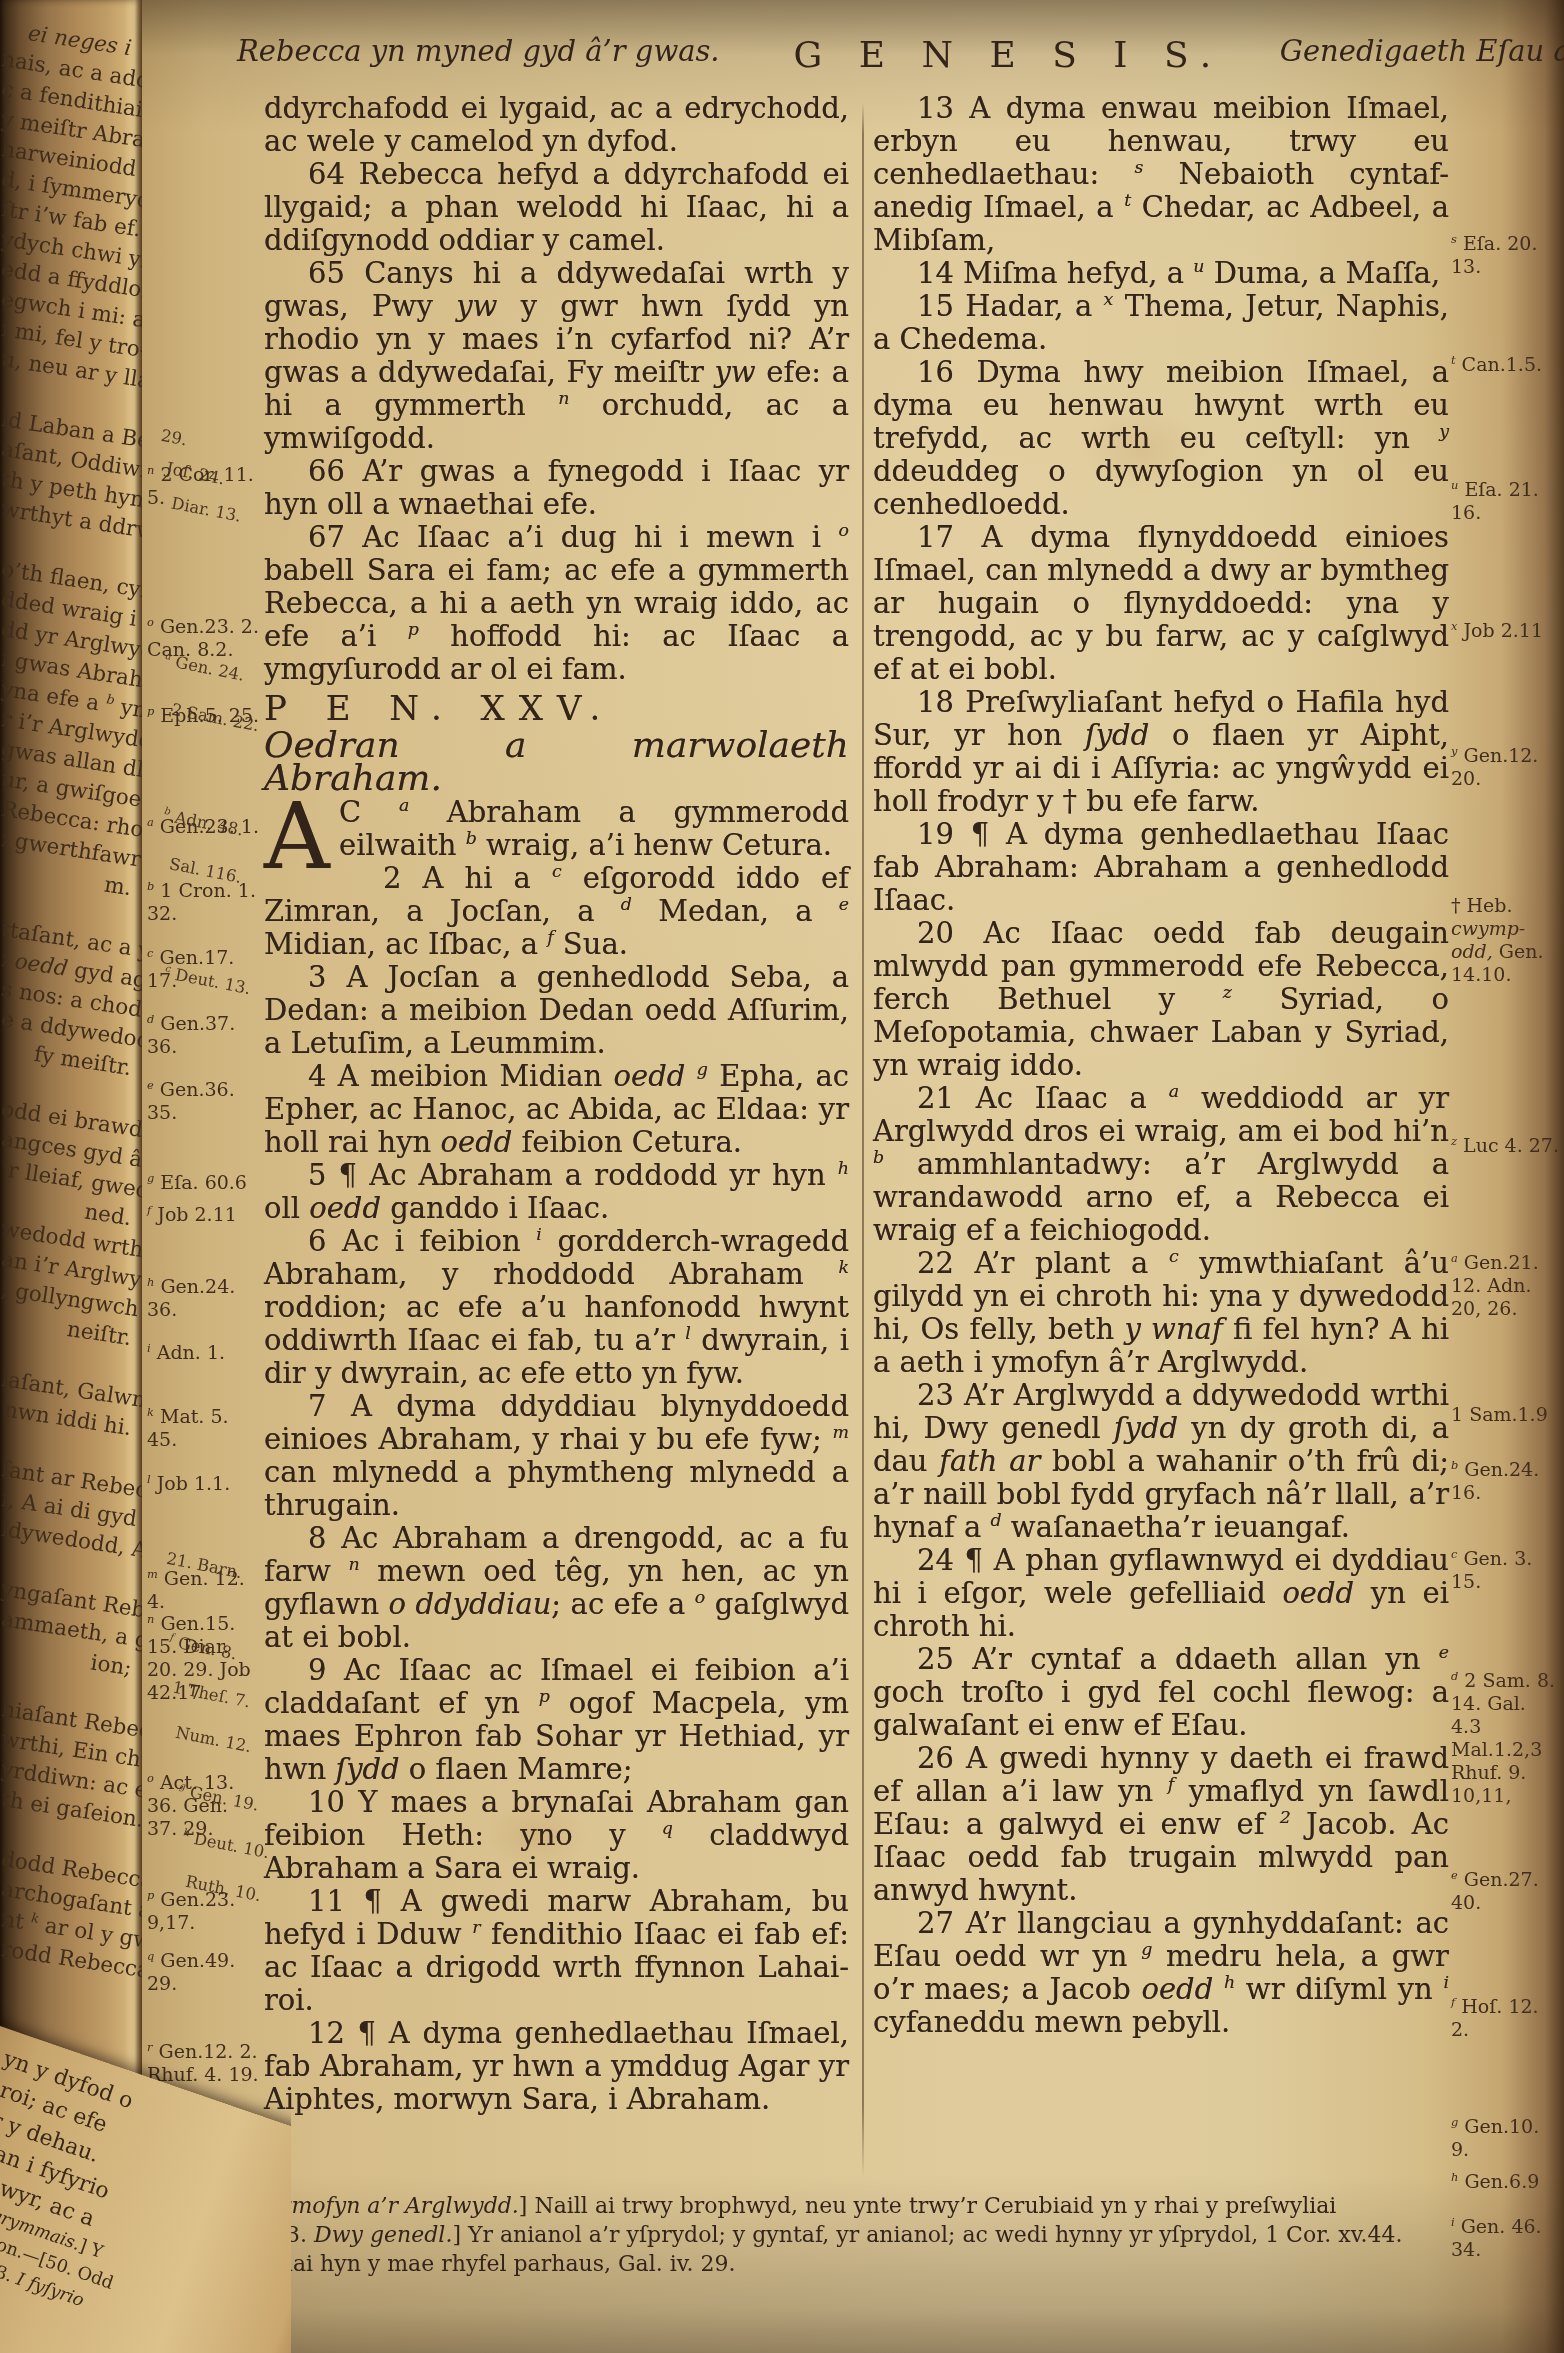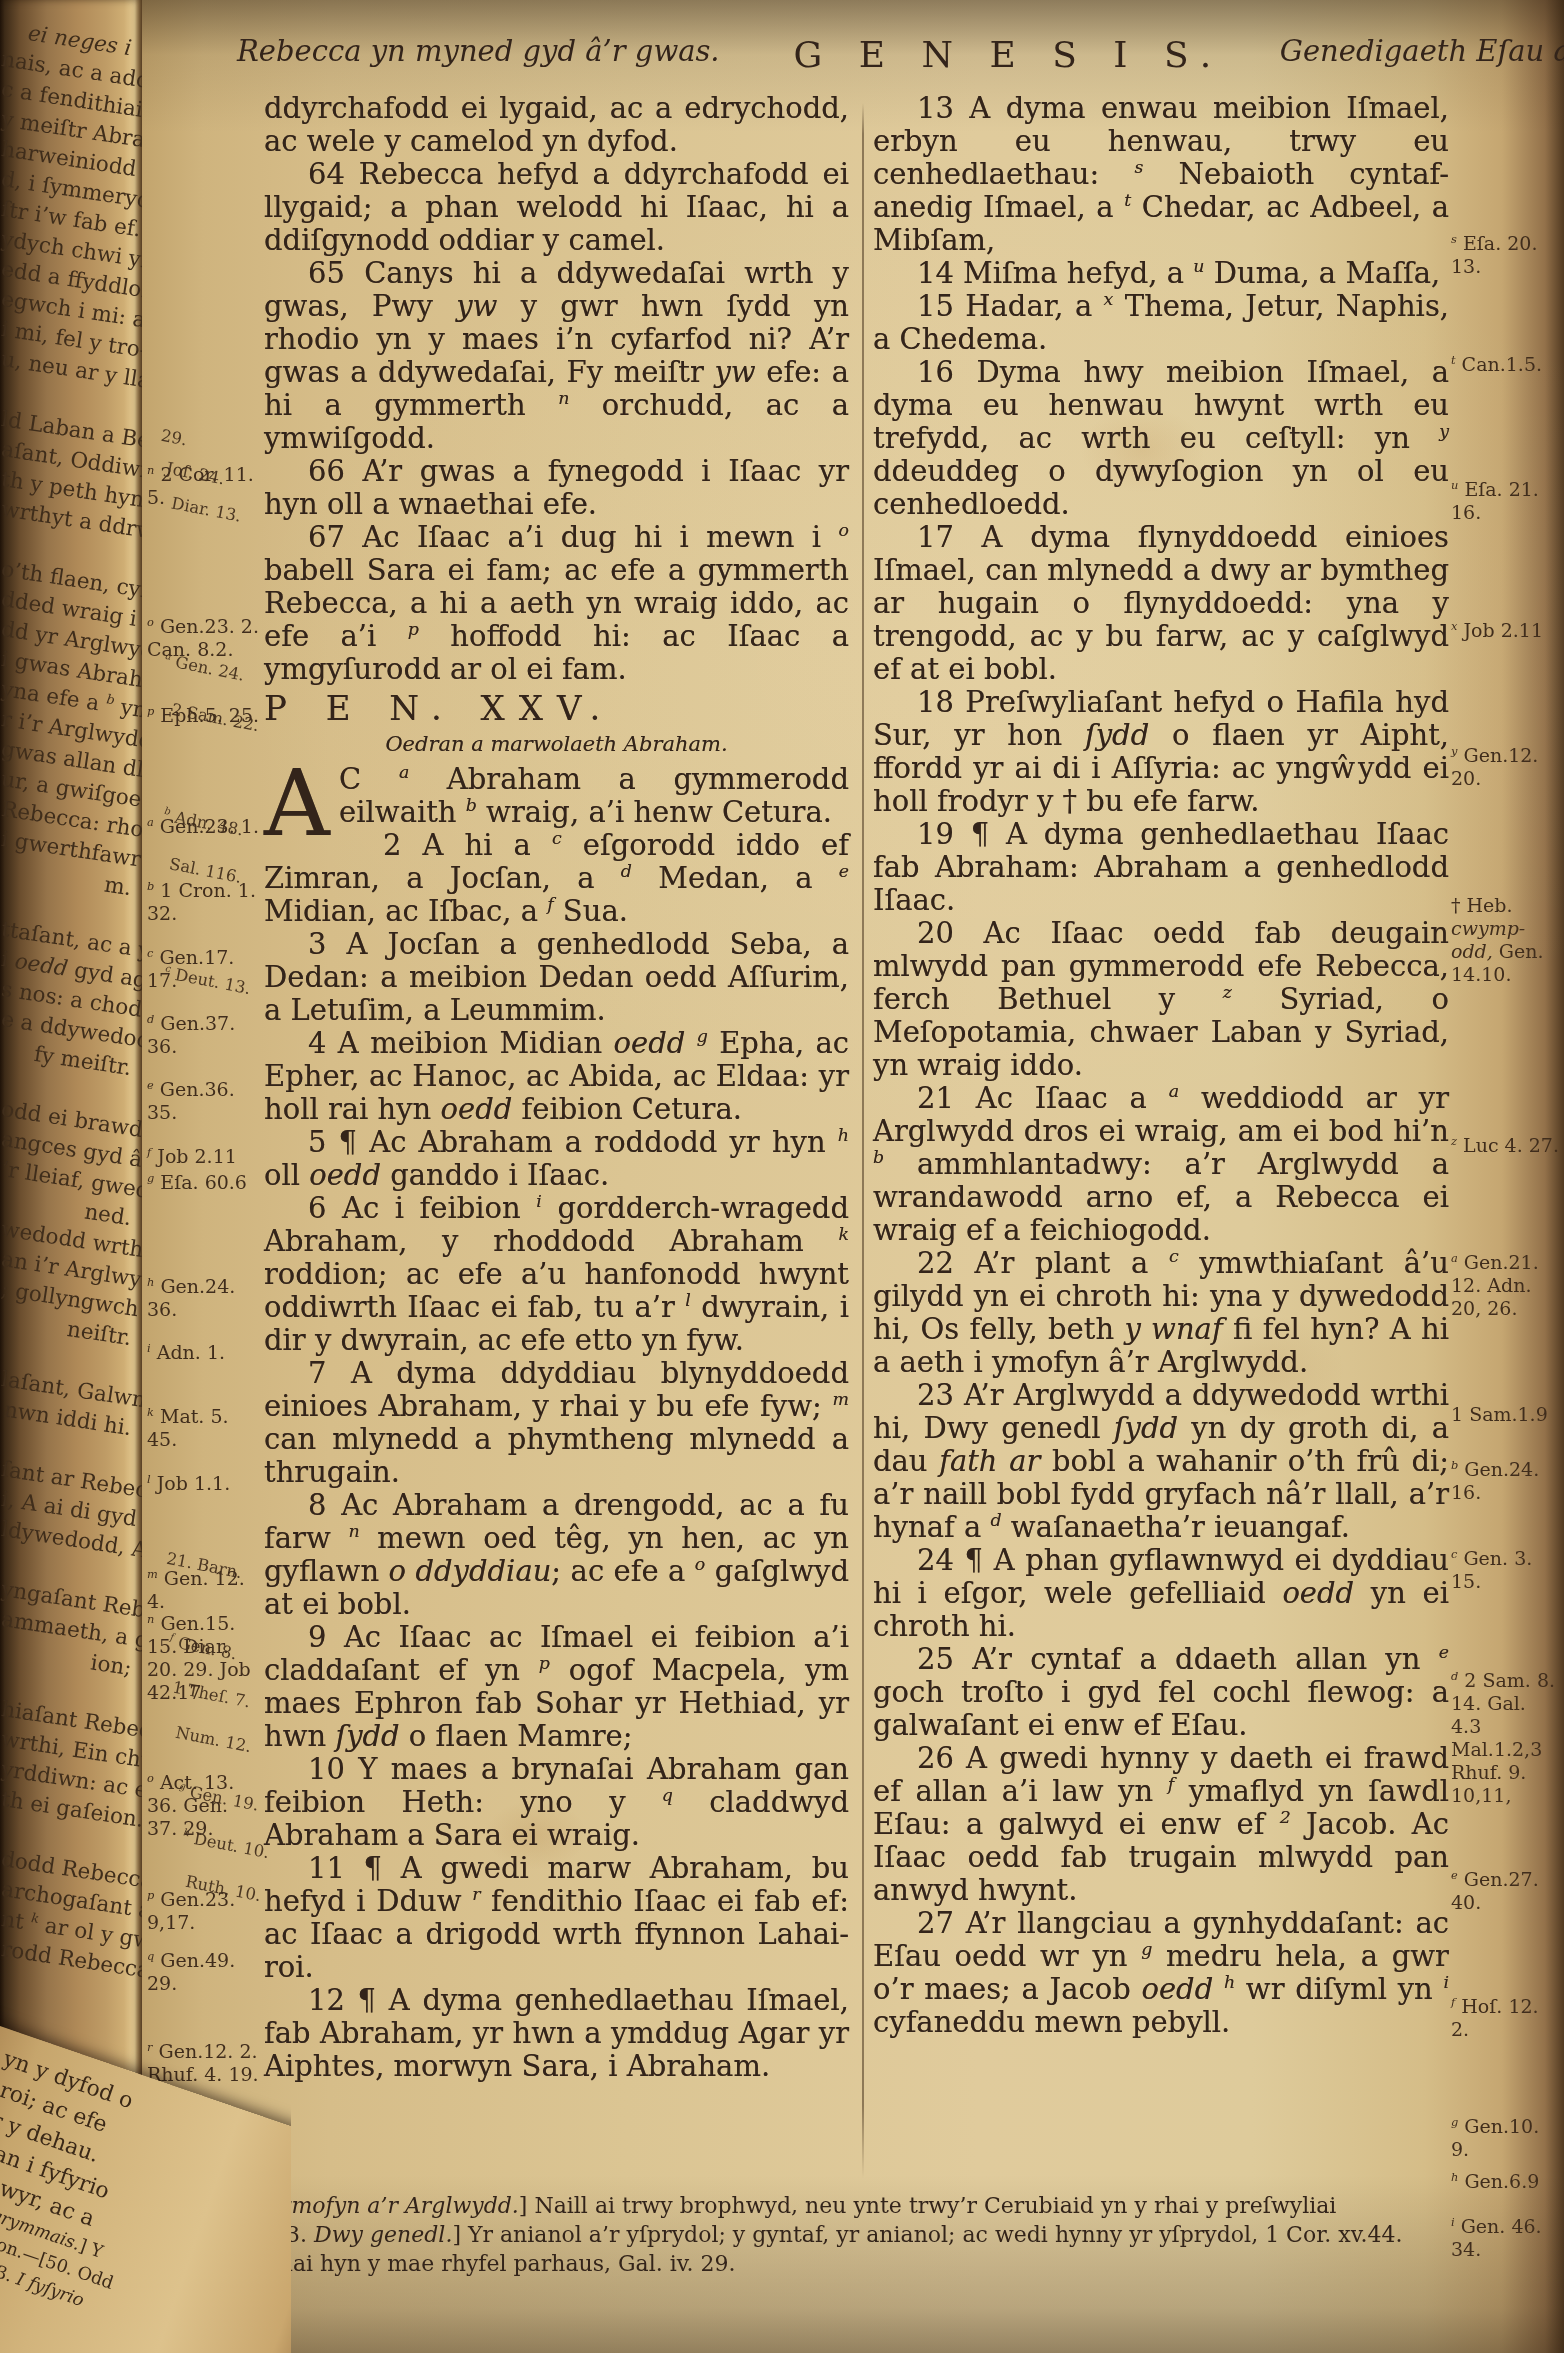--- a/index.html
+++ b/index.html
@@ -45,21 +45,21 @@
 
   
   .col{position:absolute;top:92px;text-align:justify;font-size:29px;line-height:33px;z-index:3;
        text-shadow:0 0 0.5px rgba(51,36,26,.55);}
   .col-left{left:264px;width:585px;}
   .col-right{left:873px;width:576px;}
   .v{margin:0;text-indent:44px;}
   .cont{margin:0;text-indent:0;}
   sup{font-size:0.60em;vertical-align:super;line-height:0;font-style:italic;}
   .pen{font-weight:normal;font-size:34px;letter-spacing:14px;text-align:left;margin:6.3px 0 3.1px 0;}
-  .sect{font-style:italic;text-align:center;font-size:21px;margin:0 0 1.6px 0;}
+  .sect{font-style:italic;font-size:36px;margin:0 0 1.6px 0;}
   .dc{float:left;font-size:91px;line-height:70px;padding:6.3px 9.4px 0 0;}
   .colrule{position:absolute;left:862px;top:103px;width:2.3px;height:2075px;z-index:3;
     background:linear-gradient(180deg,rgba(60,40,20,0),rgba(60,40,20,.5) 31px,rgba(60,40,20,.5) 2003px,rgba(60,40,20,0));}
 
   
   .footnotes{position:absolute;left:164px;top:2191px;width:1380px;font-size:22px;line-height:29px;z-index:3;}
   .fn{text-align:justify;}
   .fn.last{text-align:left;}
 
   
@@ -174,21 +174,21 @@
 
   <div class="notes notes-left">
     <div class="note" style="top:423px"><sup>n</sup> 2 Cor. 11. 5.</div>
     <div class="note" style="top:575px"><sup>o</sup> Gen.23. 2. Can. 8.2.</div>
     <div class="note" style="top:664px"><sup>p</sup> Eph.5. 25.</div>
     <div class="note" style="top:775px"><sup>a</sup> Gen.23. 1.</div>
     <div class="note" style="top:839px"><sup>b</sup> 1 Cron. 1. 32.</div>
     <div class="note" style="top:906px"><sup>c</sup> Gen.17. 17.</div>
     <div class="note" style="top:972px"><sup>d</sup> Gen.37. 36.</div>
     <div class="note" style="top:1038px"><sup>e</sup> Gen.36. 35.</div>
-    <div class="note" style="top:1105px"><sup>f</sup> Job 2.11</div>
+    <div class="note" style="top:1163px"><sup>f</sup> Job 2.11</div>
     <div class="note" style="top:1131px"><sup>g</sup> Eſa. 60.6</div>
     <div class="note" style="top:1235px"><sup>h</sup> Gen.24. 36.</div>
     <div class="note" style="top:1301px"><sup>i</sup> Adn. 1.</div>
     <div class="note" style="top:1365px"><sup>k</sup> Mat. 5. 45.</div>
     <div class="note" style="top:1432px"><sup>l</sup> Job 1.1.</div>
     <div class="note" style="top:1527px"><sup>m</sup> Gen. 12. 4.</div>
     <div class="note" style="top:1572px"><sup>n</sup> Gen.15. 15. Diar. 20. 29. Job 42.17</div>
     <div class="note" style="top:1731px"><sup>o</sup> Act. 13. 36. Gen. 37. 29.</div>
     <div class="note" style="top:1848px"><sup>p</sup> Gen.23. 9,17.</div>
     <div class="note" style="top:1909px"><sup>q</sup> Gen.49. 29.</div>

